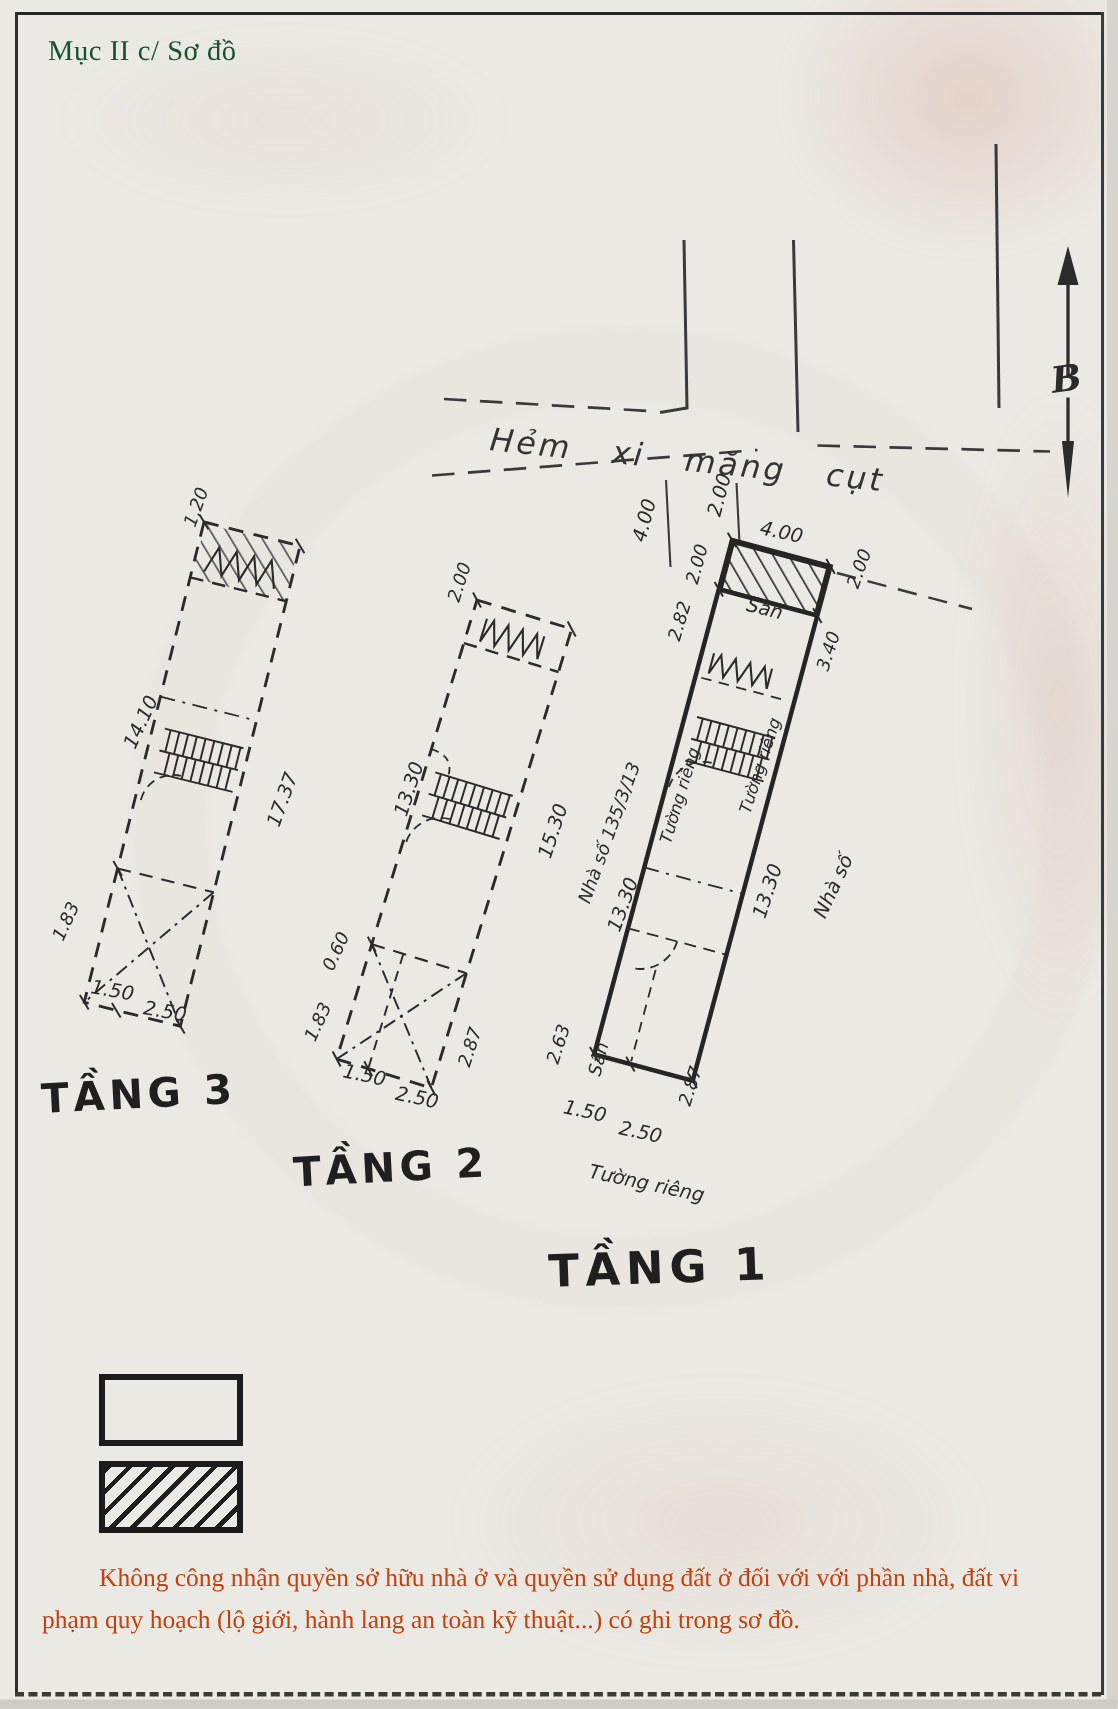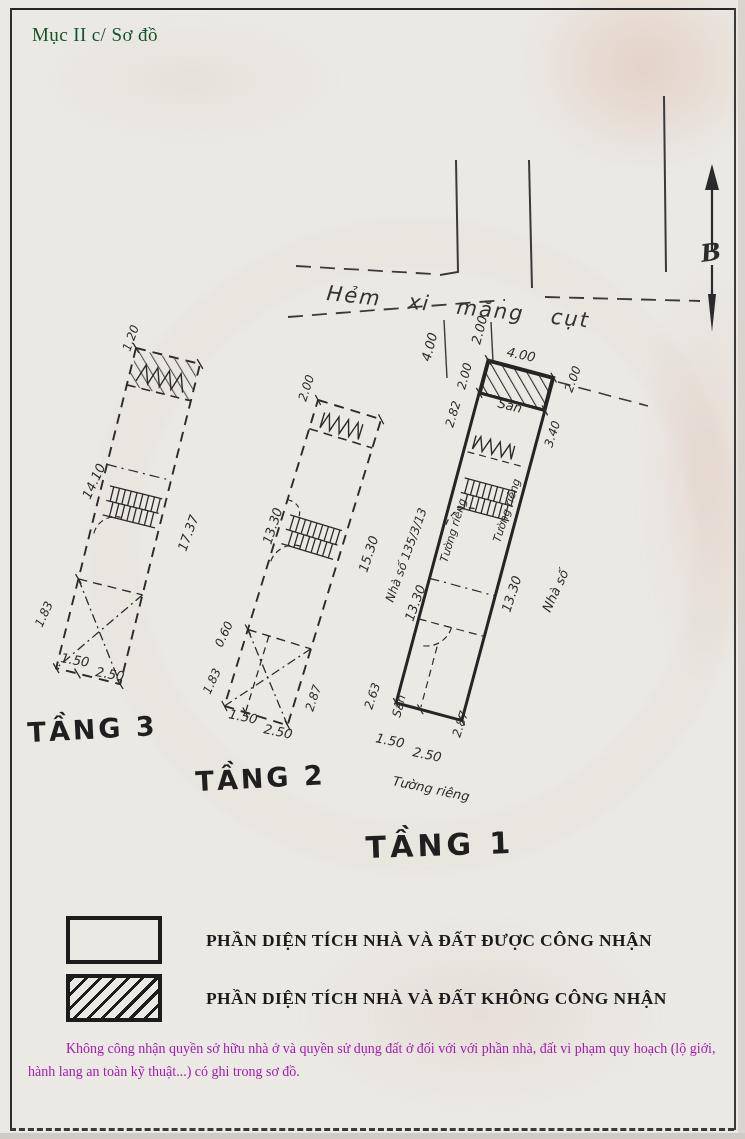--- a/index.html
+++ b/index.html
@@ -33,21 +33,21 @@
 
   .legend{position:absolute;left:0;top:908px;width:745px;}
   .legend-row{position:absolute;left:66px;display:flex;align-items:center;}
   .legend-row.r1{top:8px;}
   .legend-row.r2{top:66px;}
   .legend-box{width:88px;height:40px;border:4px solid #1c1c1c;background:transparent;flex:0 0 auto;}
   .legend-box.hatched{background:repeating-linear-gradient(135deg,#1e1e1e 0 3px,transparent 3px 10px);}
   .legend-label{margin-left:44px;font-size:17.5px;font-weight:600;letter-spacing:.4px;color:#1b1b1b;white-space:nowrap;}
   .footnote{
     position:absolute;left:28px;top:1038px;width:692px;
-    font-size:14px;line-height:1.62;color:#a21caf;
+    font-size:17px;line-height:1.62;color:#c2410c;
     text-indent:38px;margin:0;
   }
 </style>
 </head>
 <body>
 
 <div class="page">
 
   <div class="wm wm1"></div>
   <div class="wm wm2"></div>
@@ -188,23 +188,21 @@
     </g>
 
     <text transform="translate(28,742) rotate(-3)" font-family="DejaVu Sans, sans-serif" font-weight="bold" font-size="27" letter-spacing="3" fill="#1f1f1f">TẦNG 3</text>
     <text transform="translate(196,791) rotate(-3)" font-family="DejaVu Sans, sans-serif" font-weight="bold" font-size="27" letter-spacing="3" fill="#1f1f1f">TẦNG 2</text>
     <text transform="translate(366,858) rotate(-2)" font-family="DejaVu Sans, sans-serif" font-weight="bold" font-size="30" letter-spacing="4" fill="#1f1f1f">TẦNG 1</text>
   </svg>
 
   <div class="legend">
     <div class="legend-row r1">
       <div class="legend-box"></div>
-      <div class="legend-label">PHẦN DIỆN TÍCH NHÀ VÀ ĐẤT ĐƯỢC CÔNG NHẬN</div>
     </div>
     <div class="legend-row r2">
       <div class="legend-box hatched"></div>
-      <div class="legend-label">PHẦN DIỆN TÍCH NHÀ VÀ ĐẤT KHÔNG CÔNG NHẬN</div>
     </div>
   </div>
 
   <p class="footnote">Không công nhận quyền sở hữu nhà ở và quyền sử dụng đất ở đối với với phần nhà, đất vi phạm quy hoạch (lộ giới, hành lang an toàn kỹ thuật...) có ghi trong sơ đồ.</p>
 
 </div>
 
 </body></html>

